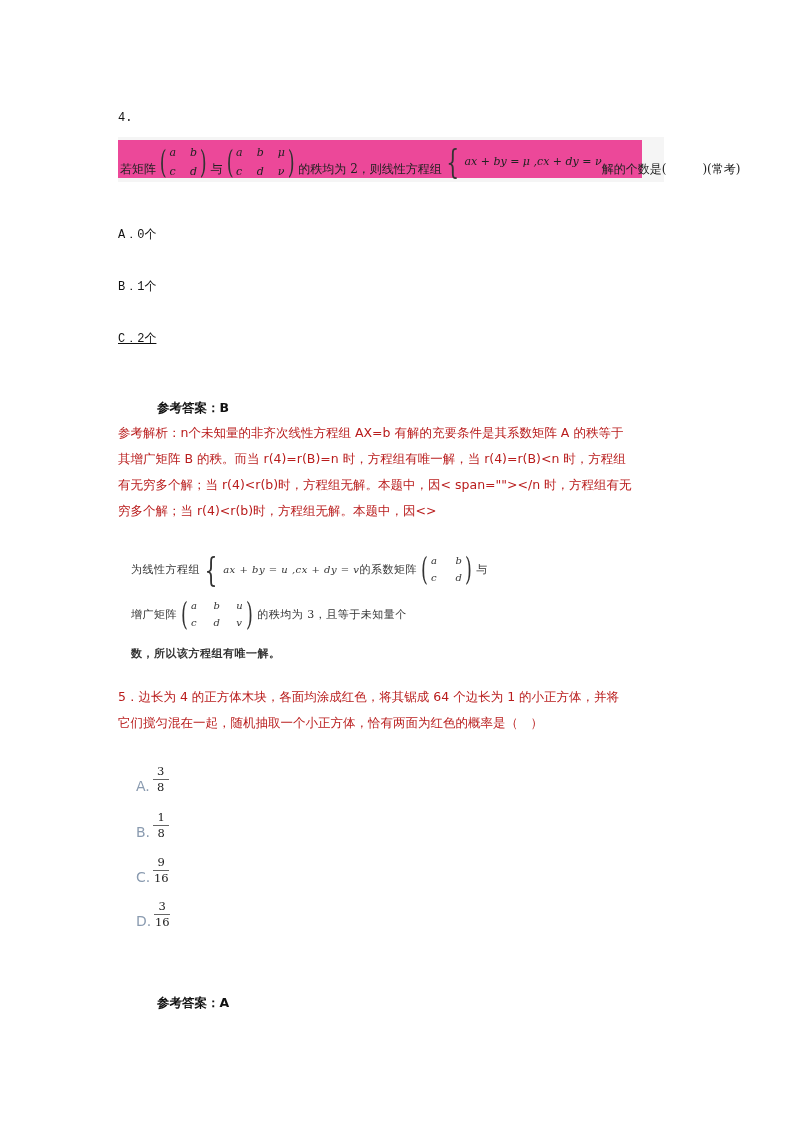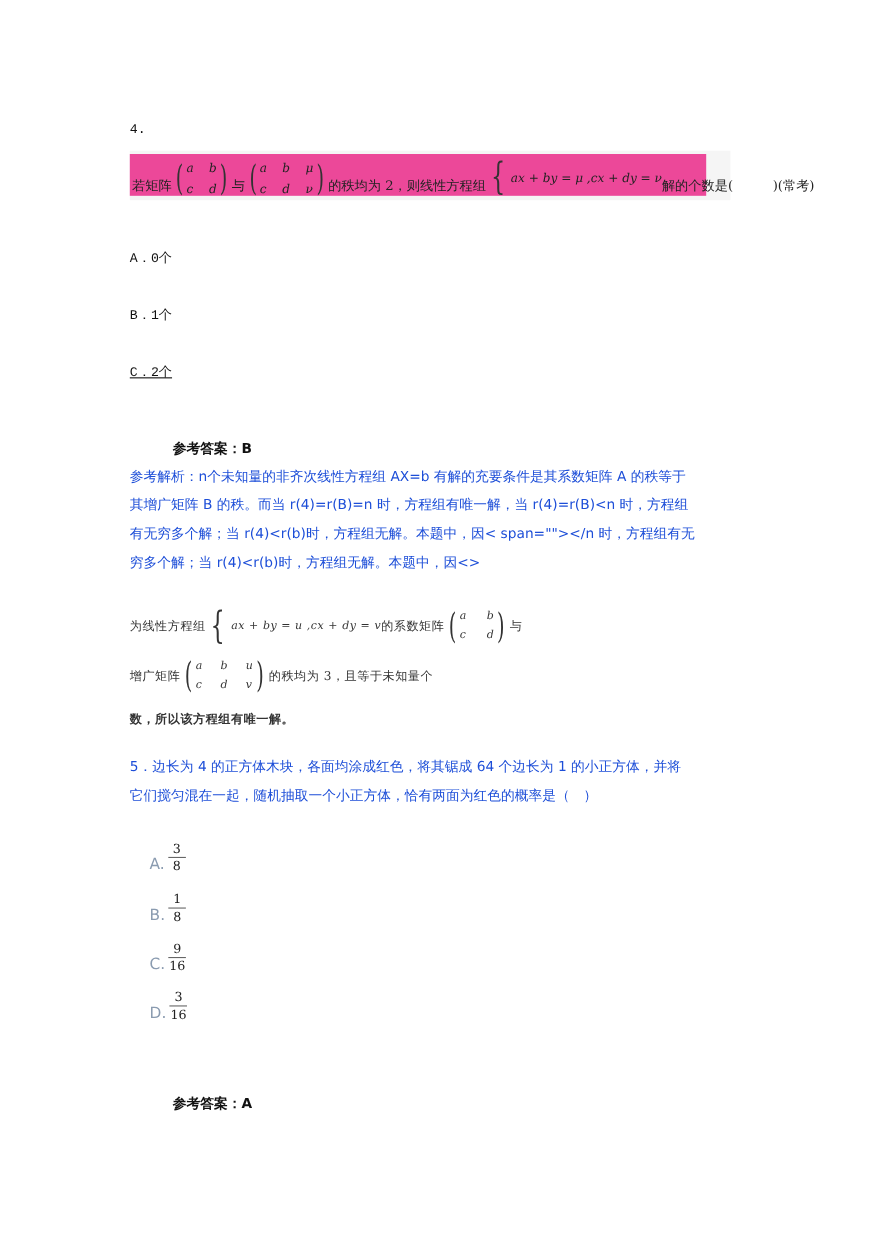--- a/index.html
+++ b/index.html
@@ -17,21 +17,21 @@
     }
     .abs { position: absolute; }
     .mono {
       font-family: "Liberation Mono", "DejaVu Sans Mono", monospace;
       font-size: 12px;
     }
     .body-text {
       font-family: "DejaVu Sans", "Liberation Sans", sans-serif;
       font-size: 12.5px;
       line-height: 26px;
-      color: #1d4ed8;
+      color: #b91c1c;
     }
     .bold-label {
       font-family: "DejaVu Sans", "Liberation Sans", sans-serif;
       font-size: 12.5px;
       font-weight: bold;
       margin-left: 39px;
     }
     
     .eq-img {
       left: 118px; top: 137px; width: 546px; height: 45px;
@@ -77,21 +77,21 @@
       font-style: italic; font-size: 11px;
     }
     
     .sol-img {
       left: 118px; top: 552px; width: 280px; height: 112px;
       font-family: "DejaVu Serif", "Liberation Serif", serif;
       font-size: 11px;
       color: #333;
     }
     .sol-line {
-      position: absolute; left: 0;
+      position: absolute; left: 13px;
       display: flex; align-items: center; white-space: nowrap;
       letter-spacing: 0.5px;
     }
     
     .frac-option {
       position: absolute; left: 136px;
       display: flex; align-items: center;
     }
     .frac-letter {
       font-family: "DejaVu Sans", "Liberation Sans", sans-serif;

